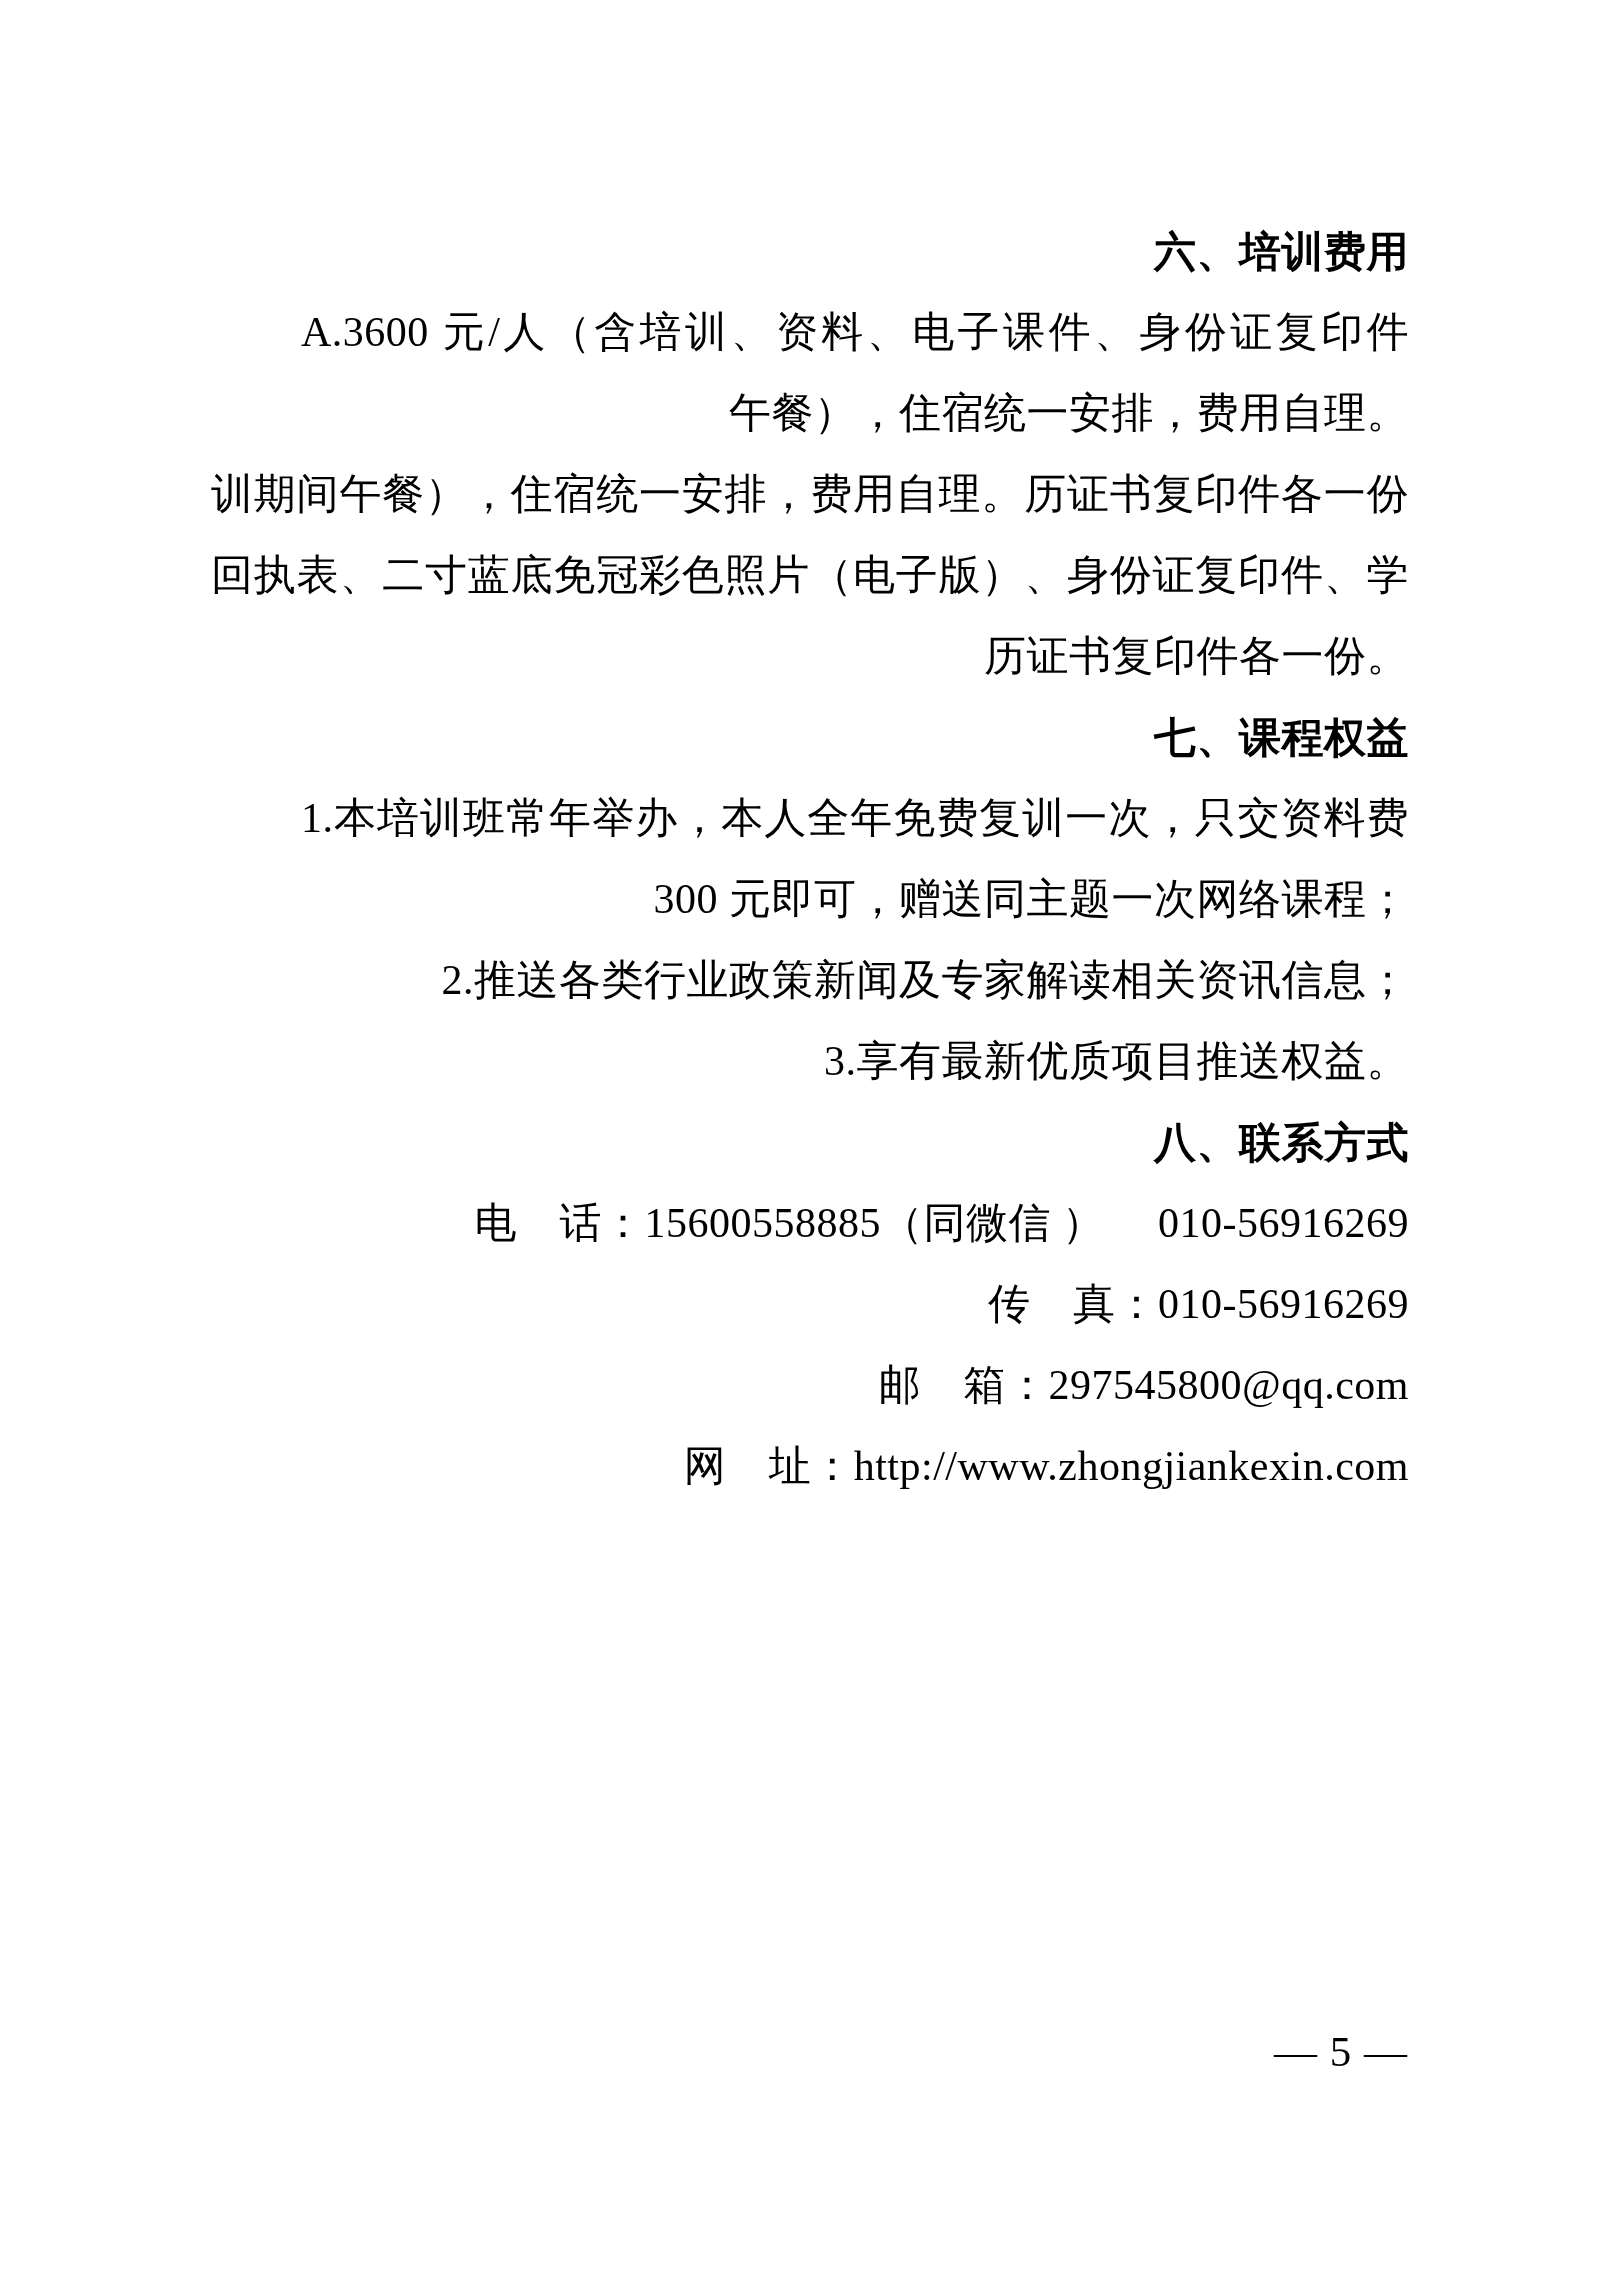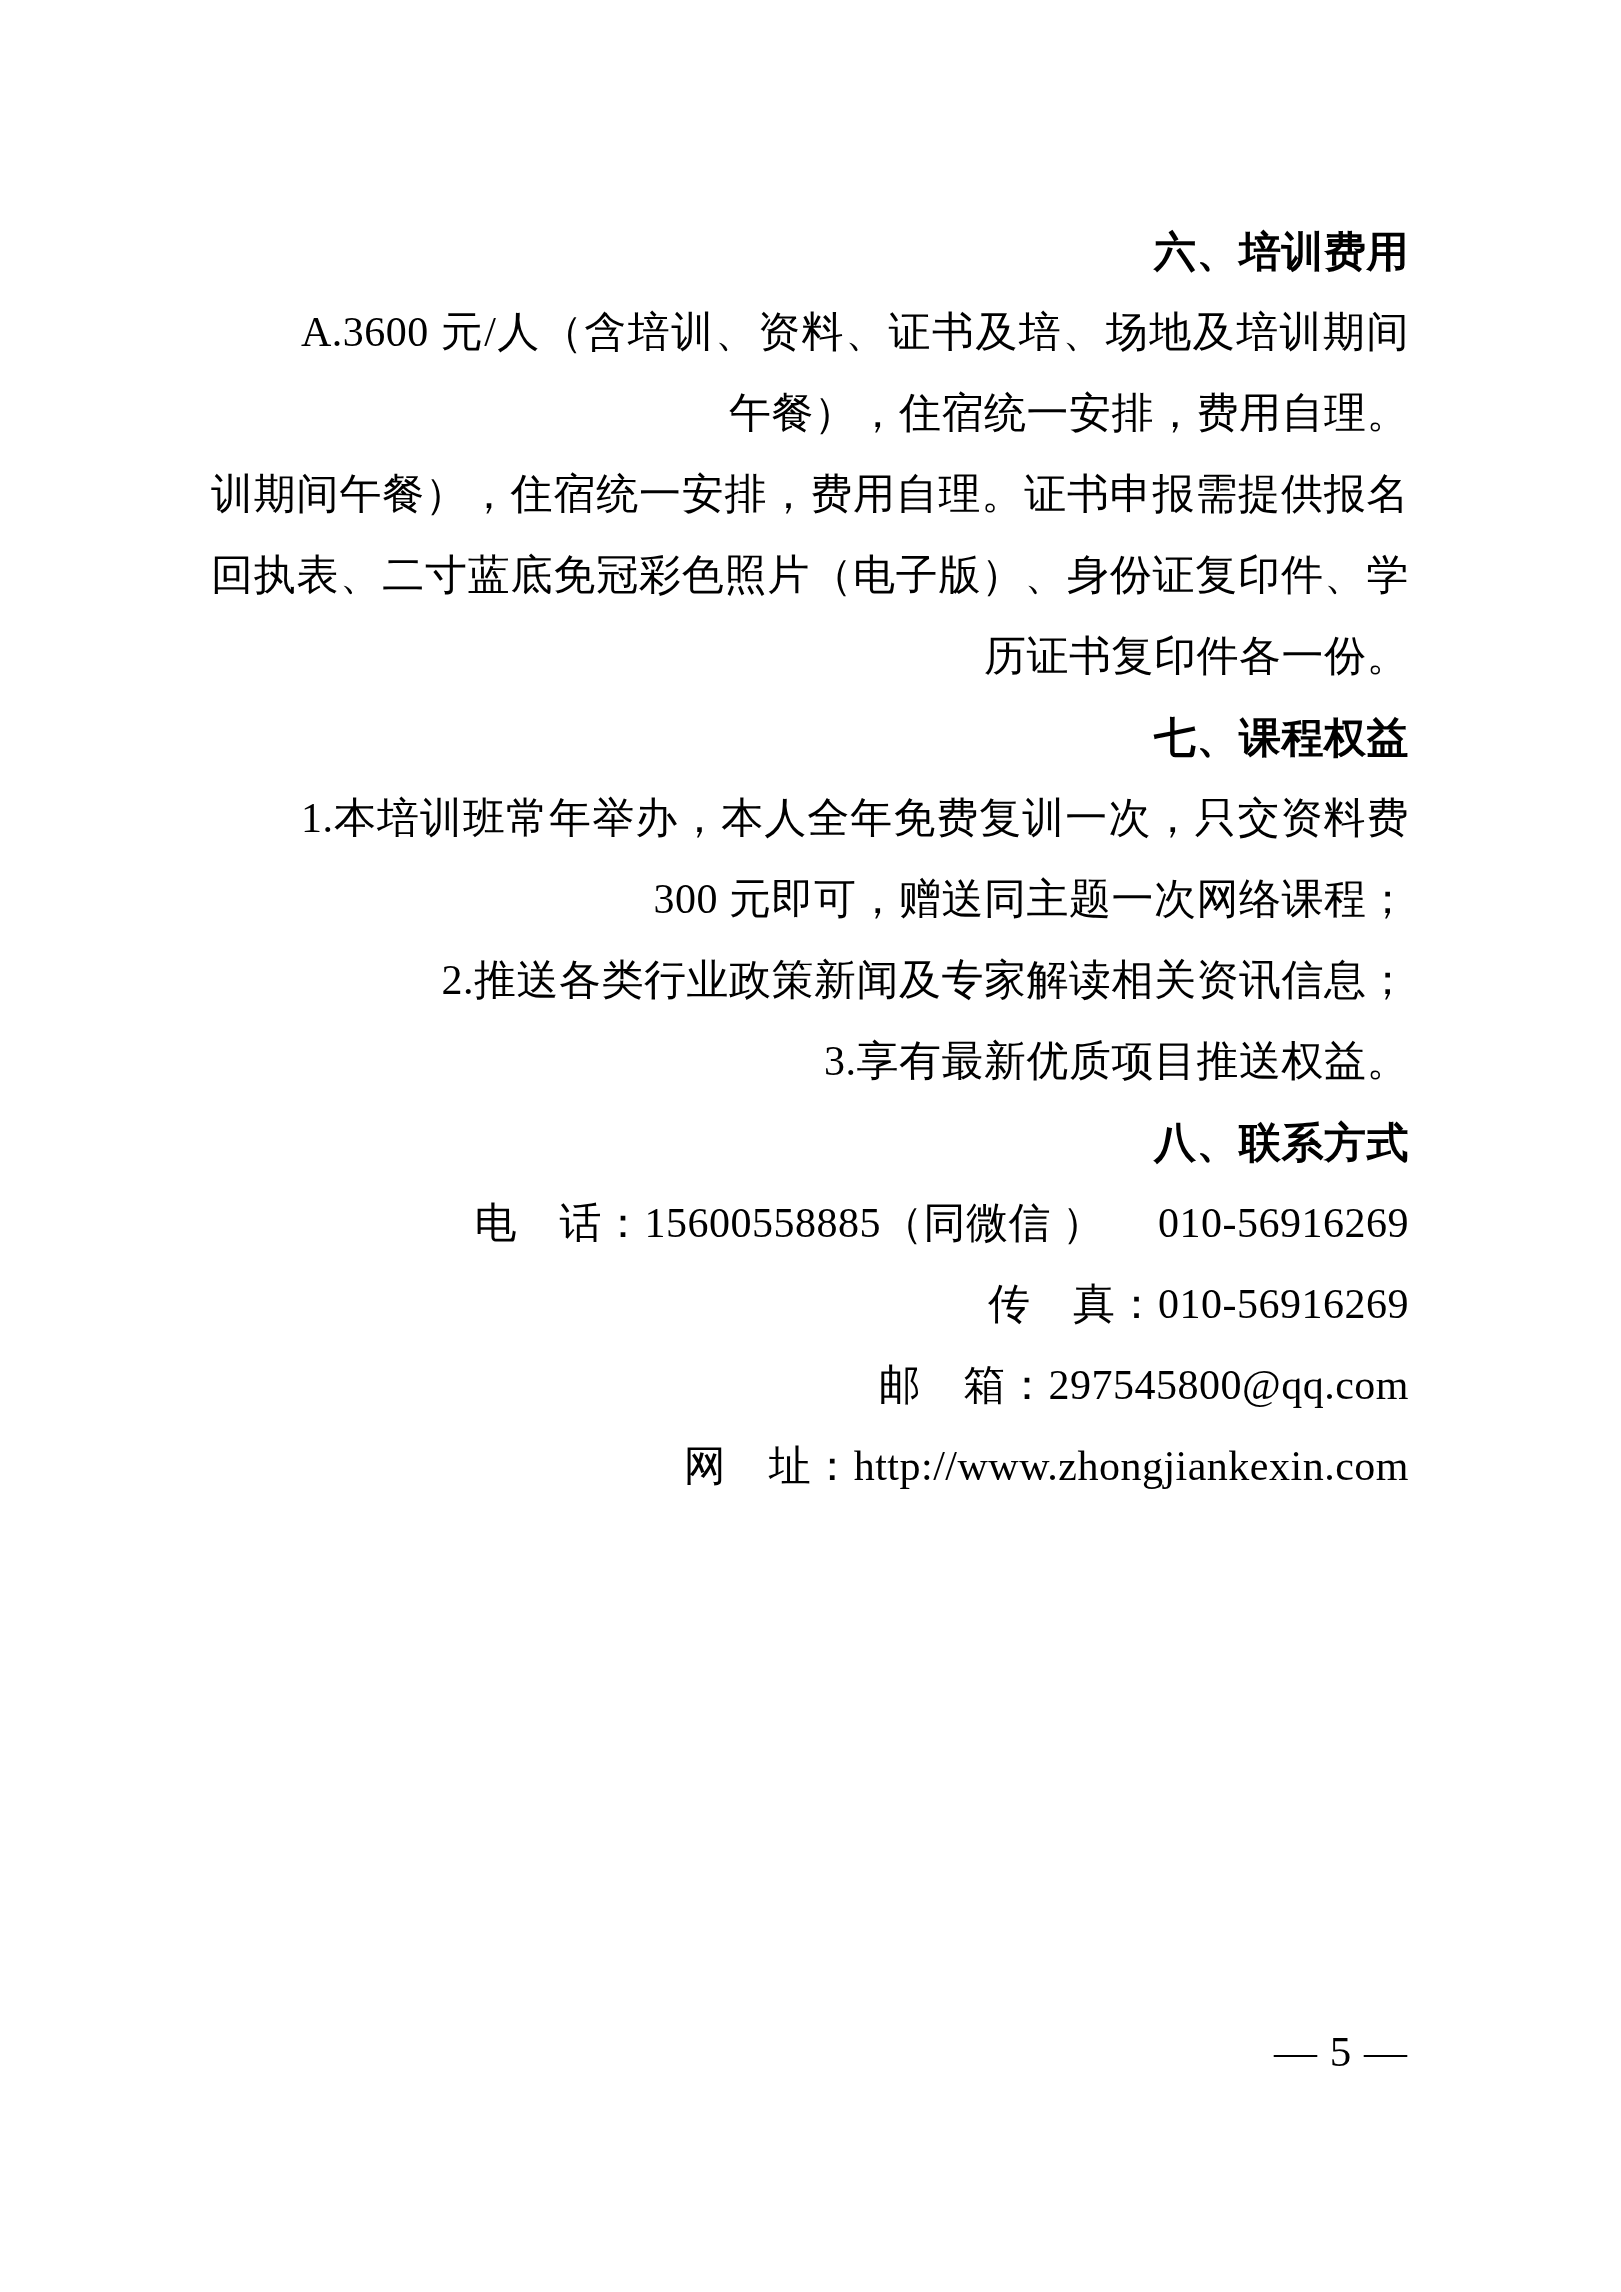--- a/index.html
+++ b/index.html
@@ -49,24 +49,24 @@
   }
 </style>
 </head>
 <body>
 
 <div class="page">
   <div class="content">
 
     <div class="line heading indent">六、培训费用</div>
 
-    <div class="line indent fill">A.3600 元/人（含培训、资料、证书及培、场地及培训期间</div>
+    <div class="line indent fill">A.3600 元/人（含培训、资料、电子课件、身份证复印件</div>
     <div class="line">午餐），住宿统一安排，费用自理。</div>
 
-    <div class="line fill">训期间午餐），住宿统一安排，费用自理。证书申报需提供报名</div>
+    <div class="line fill">训期间午餐），住宿统一安排，费用自理。历证书复印件各一份</div>
     <div class="line fill">回执表、二寸蓝底免冠彩色照片（电子版）、身份证复印件、学</div>
     <div class="line">历证书复印件各一份。</div>
 
     <div class="line heading indent">七、课程权益</div>
 
     <div class="line indent fill">1.本培训班常年举办，本人全年免费复训一次，只交资料费</div>
     <div class="line">300 元即可，赠送同主题一次网络课程；</div>
     <div class="line indent">2.推送各类行业政策新闻及专家解读相关资讯信息；</div>
     <div class="line indent">3.享有最新优质项目推送权益。</div>
 

